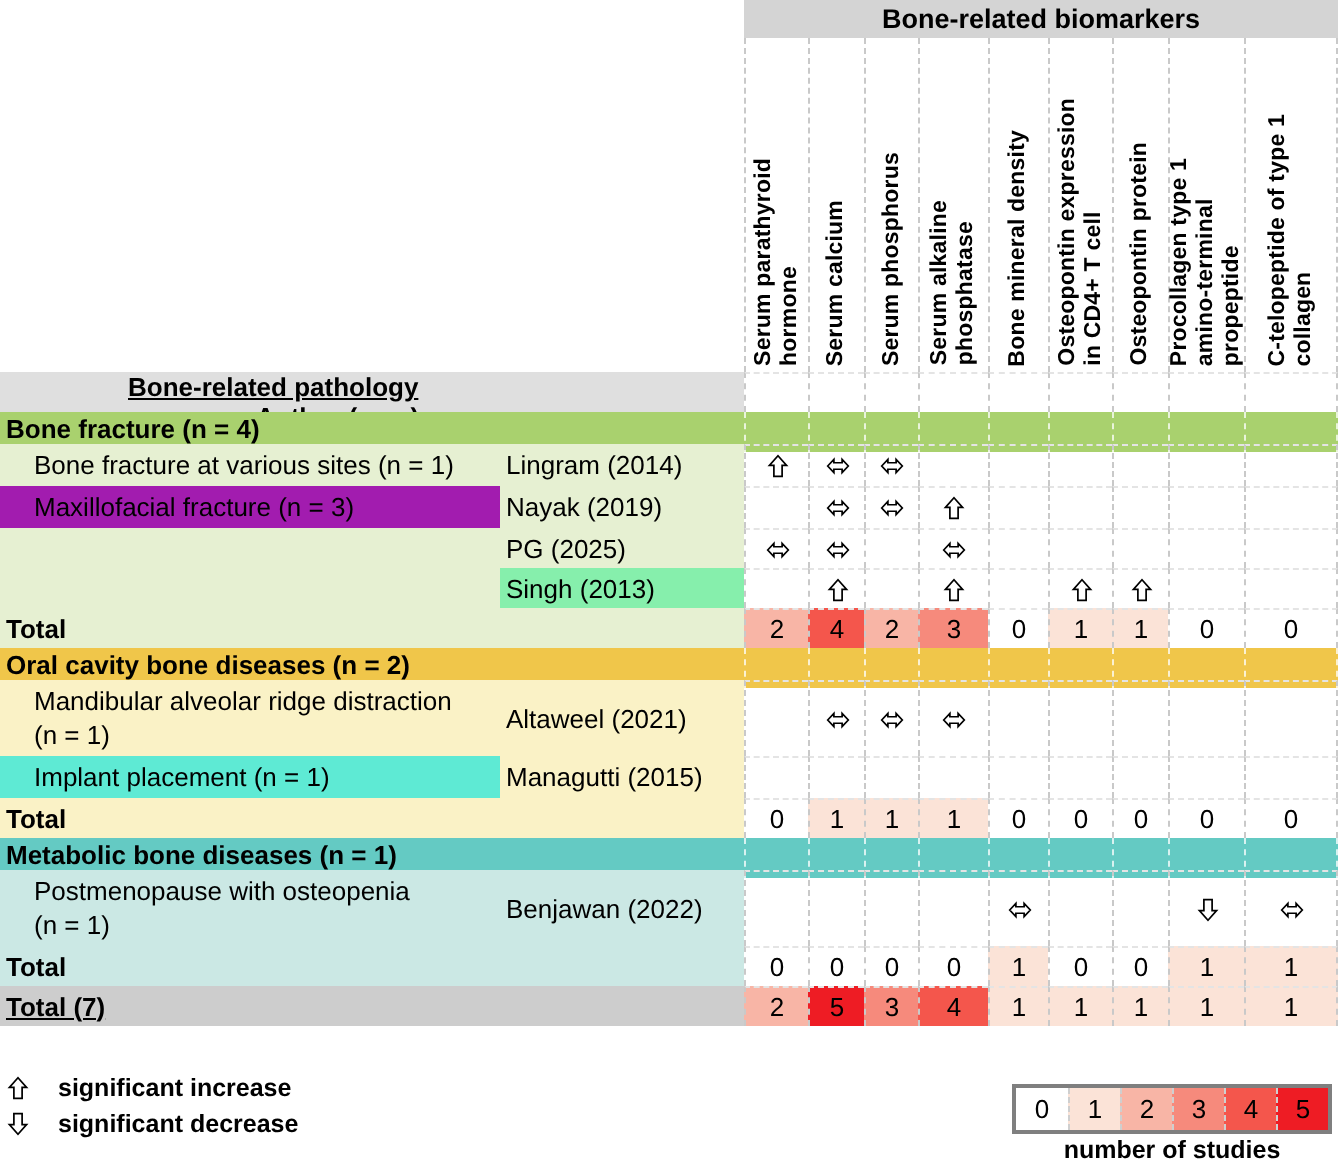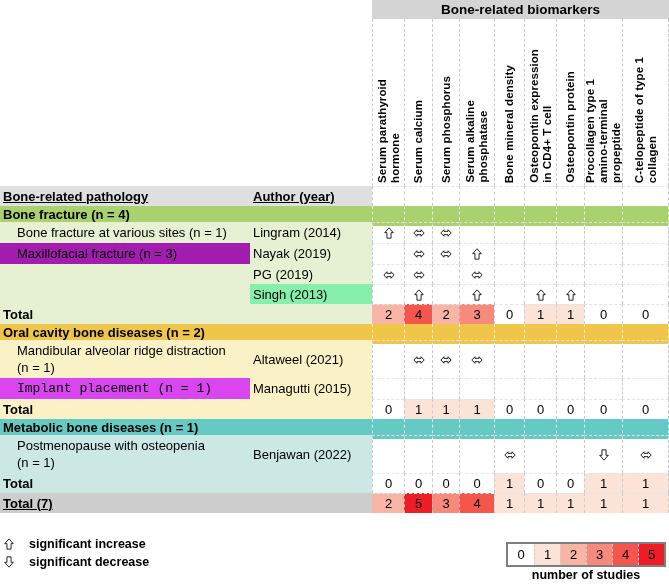--- a/index.html
+++ b/index.html
@@ -40,21 +40,21 @@
     display:flex; align-items:center; justify-content:center;
     border-left:1px dashed #c9c9c9; min-height:20px;
   }
   .g.last { border-right:1px dashed #c9c9c9; }
   .row.colhdr .g, .row.study .g, .row.total .g, .row.grandtotal .g { border-top:1px dashed #e4e4e4; }
   .row.section .g { border-left:1px dashed rgba(255,255,255,0.75); }
   .row.section .g.last { border-right:1px dashed rgba(255,255,255,0.75); }
 
   
   .hleft {
-    width:372px; background:#DFDFDF; display:flex; align-items:center;
+    width:372px; background:#DFDFDF; display:flex; align-items:center;flex-direction:column;
   }
   .hpath { width:250px; padding-left:3px; font-weight:bold; font-size:13px; text-decoration:underline; }
   .hauth { width:122px; padding-left:3px; font-weight:bold; font-size:13px; text-decoration:underline; }
   .row.colhdr { height:20px; }
 
   
   .row.section { height:16px; }
   .slabel {
     width:372px; display:flex; align-items:center; padding-left:3px;
     font-weight:bold; font-size:13px;
@@ -243,21 +243,21 @@
           </svg>
         </div>
         <div class="g" style="width: 30px;"></div>
         <div class="g" style="width: 32px;"></div>
         <div class="g" style="width: 28px;"></div>
         <div class="g" style="width: 38px;"></div>
         <div class="g last" style="width: 47px;"></div>
       </div>
       <div class="row study">
         <div class="pcell" style="background: rgb(230, 240, 210);"></div>
-        <div class="acell" style="background: rgb(230, 240, 210);">PG (2019)</div>
+        <div class="acell" style="background: rgb(230, 240, 210);">PG (2025)</div>
         <div class="g" style="width: 32px;">
           <svg viewBox="0 0 14 14" class="arr">
             <use href="#sym-nc"></use>
           </svg>
         </div>
         <div class="g" style="width: 28px;">
           <svg viewBox="0 0 14 14" class="arr">
             <use href="#sym-nc"></use>
           </svg>
         </div>
@@ -364,21 +364,21 @@
             <use href="#sym-nc"></use>
           </svg>
         </div>
         <div class="g" style="width: 30px;"></div>
         <div class="g" style="width: 32px;"></div>
         <div class="g" style="width: 28px;"></div>
         <div class="g" style="width: 38px;"></div>
         <div class="g last" style="width: 47px;"></div>
       </div>
       <div class="row study">
-        <div class="pcell" style="background: #d946ef; font-family: Liberation Mono, monospace;">Implant placement (n = 1)</div>
+        <div class="pcell" style="background: #5eead4;">Implant placement (n = 1)</div>
         <div class="acell" style="background: rgb(250, 242, 198);">Managutti (2015)</div>
         <div class="g" style="width: 32px;"></div>
         <div class="g" style="width: 28px;"></div>
         <div class="g" style="width: 27px;"></div>
         <div class="g" style="width: 35px;"></div>
         <div class="g" style="width: 30px;"></div>
         <div class="g" style="width: 32px;"></div>
         <div class="g" style="width: 28px;"></div>
         <div class="g" style="width: 38px;"></div>
         <div class="g last" style="width: 47px;"></div>

